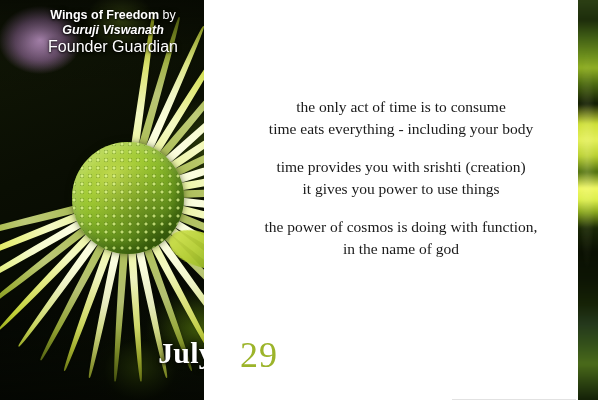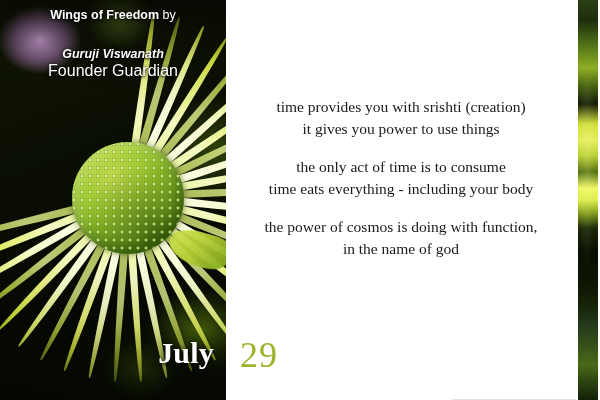--- a/index.html
+++ b/index.html
@@ -21,21 +21,21 @@
     background: #ffffff;
     box-sizing: border-box;
     overflow: hidden;
   }
 
   
   .photo-panel {
     position: absolute;
     left: 0;
     top: 0;
-    width: 226px;
+    width: 204px;
     height: 400px;
     overflow: hidden;
     background: #0a0d04;
   }
 
   
   .photo-backdrop {
     position: absolute;
     inset: 0;
     background:
@@ -163,21 +163,20 @@
     line-height: 1.18;
     text-shadow: 0 1px 2px rgba(0,0,0,0.85), 0 0 4px rgba(0,0,0,0.7);
   }
   .brand-line-1 { font-size: 12.5px; }
   .brand-title  { font-weight: bold; }
   .brand-by     { font-weight: normal; }
   .brand-line-2 {
     font-size: 12.5px;
     font-weight: bold;
     font-style: italic;
-    margin-top: 24px;
   }
   .brand-line-3 {
     font-size: 16px;
     font-weight: normal;
   }
   .brand-line-4 {
     font-size: 12.5px;
     font-weight: bold;
   }
 
@@ -356,27 +355,27 @@
       <div class="brand-line-3">Founder Guardian</div>
     </div>
 
     <div class="month-label">July</div>
   </div>
 
   <div class="quote-area">
     <div class="quote-block">
 
       <p class="stanza">
+        <span class="line">the only act of time is to consume</span>
+        <span class="line">time eats everything - including your body</span>
+      </p>
+
+      <p class="stanza">
         <span class="line">time provides you with srishti (creation)</span>
         <span class="line">it gives you power to use things</span>
-      </p>
-
-      <p class="stanza">
-        <span class="line">the only act of time is to consume</span>
-        <span class="line">time eats everything - including your body</span>
       </p>
 
       <p class="stanza">
         <span class="line">the power of cosmos is doing with function,</span>
         <span class="line">in the name of god</span>
       </p>
 
     </div>
     <div class="bottom-rule"></div>
   </div>

